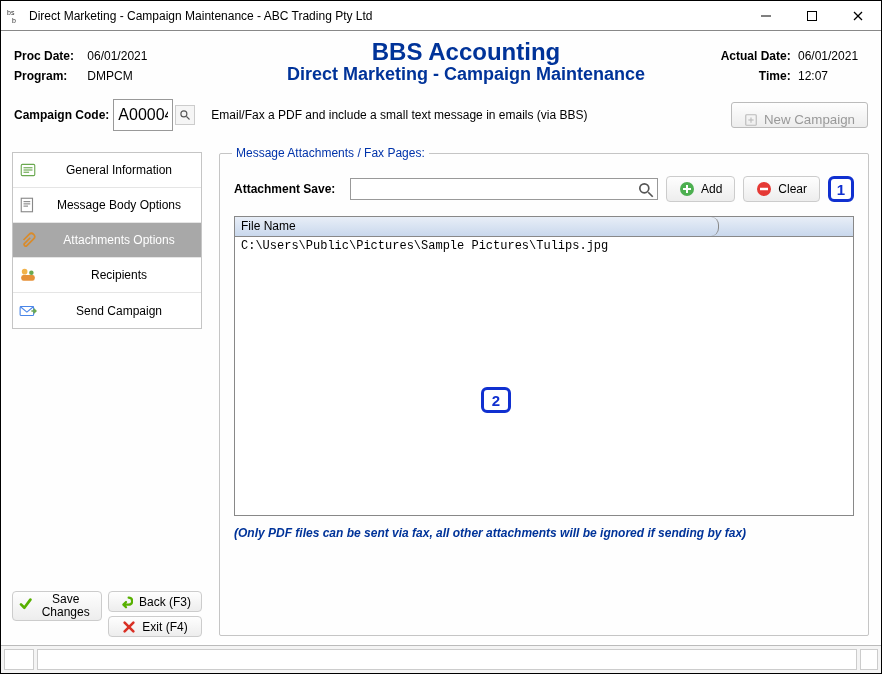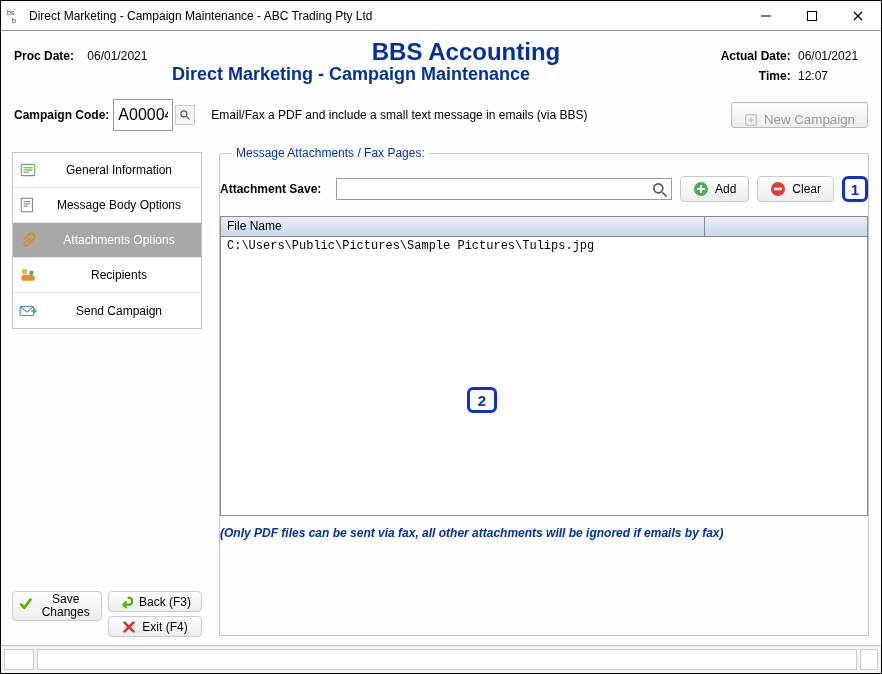--- a/index.html
+++ b/index.html
@@ -53,38 +53,38 @@
   .sidebar-buttons { display:flex; gap:6px; margin-top:6px;}
   .big-btn { border:1px solid #ccc; border-radius:4px; background:linear-gradient(#fefefe,#ededed); height:30px; display:flex; align-items:center; justify-content:center; font-size:12px; cursor:pointer; box-shadow:0 0 0 rgba(0,0,0,0);}
   .save-btn { width:90px; gap:4px; padding:0 6px; text-align:center; }
   .save-btn .check-icon { width:18px; height:18px; }
   .save-btn .txt { line-height:13px; }
   .stack-btns { display:flex; flex-direction:column; gap:4px; flex:1; }
   .small-btn { height:21px; border:1px solid #ccc; border-radius:4px; background:linear-gradient(#fefefe,#ededed); display:flex; align-items:center; justify-content:center; gap:6px; font-size:12px; cursor:pointer; padding:0 8px;}
   .small-btn svg { width:14px; height:14px; }
 
   .content { flex:1; margin-left:16px; border:1px solid transparent; position:relative;}
-  .groupbox { border:1px solid #c5c5c5; border-radius:2px; position:relative; height:100%; padding:12px 0; }
+  .groupbox { border:1px solid #c5c5c5; border-radius:2px; position:relative; height:100%; padding:12px 14px; }
   .groupbox-title { position:absolute; top:-8px; left:12px; background:#fefefe; padding:0 4px; color:#0033aa; font-size:12px; }
 
   .attach-row { display:flex; align-items:center; gap:8px; margin:10px 0 14px 0;}
   .attach-row .lbl { font-weight:bold; width:108px; }
   .file-input { flex:1; height:22px; border:1px solid #999; background:#fff; position:relative; display:flex; align-items:center; padding:0 24px 0 4px;}
   .file-input .mag { position:absolute; right:2px; top:2px; width:18px; height:18px; display:flex; align-items:center; justify-content:center; cursor:pointer;}
   .act-btn { height:26px; padding:0 12px; border:1px solid #ccc; border-radius:4px; background:linear-gradient(#fefefe,#ededed); display:flex; align-items:center; gap:6px; font-size:12px; cursor:pointer;}
   .act-btn .circ { width:16px; height:16px; }
 
   .callout { border:3px solid #1030d0; border-radius:6px; color:#1030d0; font-weight:bold; font-size:15px; font-family:Arial; display:flex; align-items:center; justify-content:center; background:#fff;}
   .callout.c1 { width:26px; height:26px; }
   .callout.c2 { width:30px; height:26px; position:absolute; left:246px; top:170px;}
 
   .table-wrap { border:1px solid #888; height:300px; background:#fff; position:relative; }
   .table-header { height:20px; background:linear-gradient(#e8eef7,#c9d8ed); border-bottom:1px solid #888; display:flex; }
   .th { padding:2px 6px; font-size:12px; border-right:1px solid #888;}
-  .th.c-file { width:484px; }
+  .th.c-file { width:484px;border-radius:8px; }
   .tr { display:flex; font-size:12px;font-family:Liberation Mono, monospace; }
   .td { padding:2px 6px; }
   .note { color:#003399; font-style:italic; font-weight:bold; font-size:12px; margin-top:10px; }
 
   
   .statusbar { position:absolute; bottom:0; left:0; right:0; height:28px; background:#f4f4f4; border-top:1px solid #bbb; display:flex; align-items:stretch; padding:3px; gap:3px;}
   .status-cell { border:1px solid #ccc; background:#fff; }
   .status-cell.small { width:30px; }
   .status-cell.big { flex:1; }
   .status-cell.tiny { width:18px; }
@@ -132,20 +132,24 @@
       </div>
       <div class="header-center">
         <div class="app-title">BBS Accounting</div>
       </div>
       <div class="header-right">
         <span class="lbl">Actual Date:</span>
         <span class="val">06/01/2021</span>
       </div>
     </div>
     <div class="header-row">
+      <div class="header-left">
+        <span class="lbl">Program:</span>
+        <span>DMPCM</span>
+      </div>
       <div class="header-center">
         <div class="app-subtitle">Direct Marketing - Campaign Maintenance</div>
       </div>
       <div class="header-right">
         <span class="lbl">Time:</span>
         <span class="val">12:07</span>
       </div>
     </div>
   </div>
 
@@ -296,21 +300,21 @@
         <div class="table-wrap">
           <div class="table-header">
             <div class="th c-file">File Name</div>
           </div>
           <div class="tr">
             <div class="td">C:\Users\Public\Pictures\Sample Pictures\Tulips.jpg</div>
           </div>
           <span class="callout c2">2</span>
         </div>
 
-        <div class="note">(Only PDF files can be sent via fax, all other attachments will be ignored if emails by fax)</div>
+        <div class="note">(Only PDF files can be sent via fax, all other attachments will be ignored if sending by fax)</div>
       </div>
     </div>
   </div>
 </div>
 
 <div class="statusbar">
   <div class="status-cell small"></div>
   <div class="status-cell big"></div>
   <div class="status-cell tiny"></div>
 </div>

